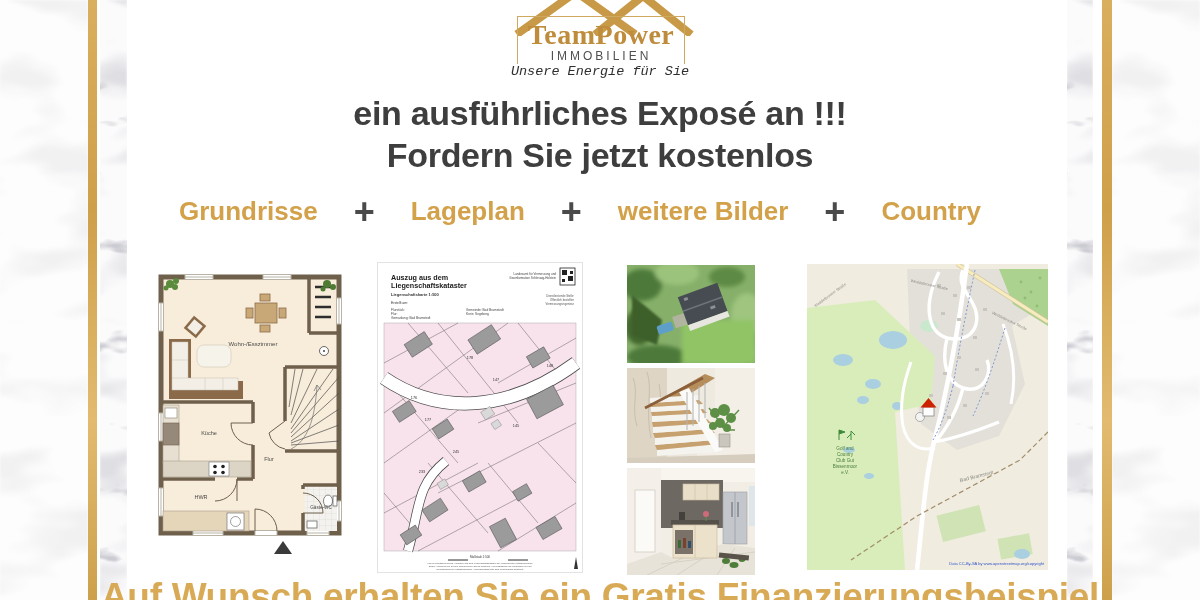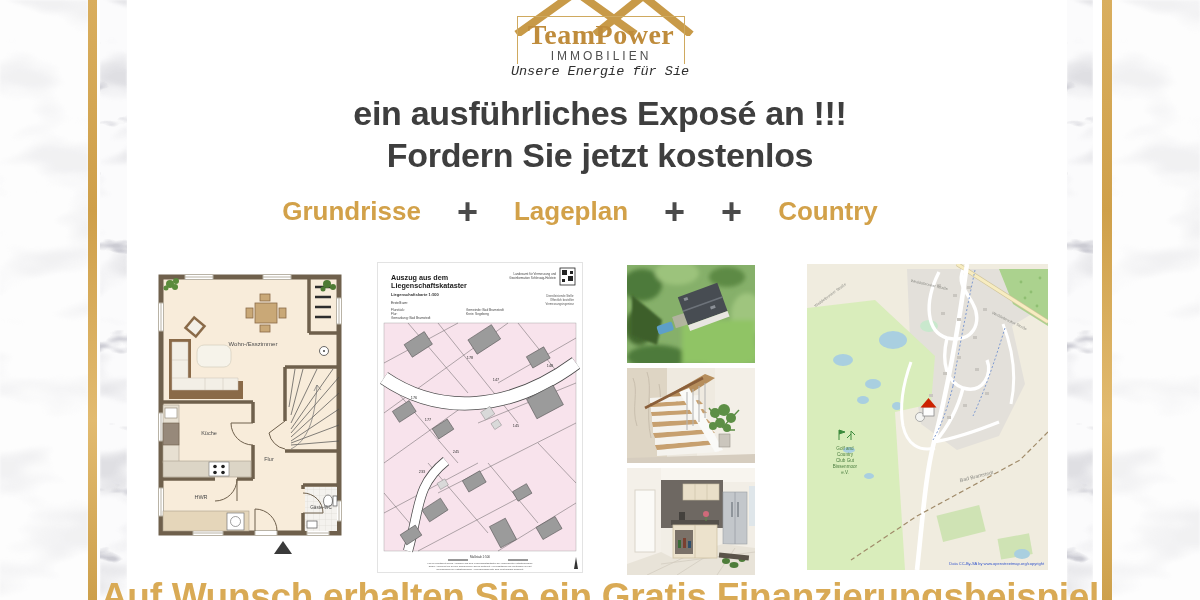--- a/index.html
+++ b/index.html
@@ -129,20 +129,21 @@
 <div class="abs headline">
   <div>ein ausführliches Exposé an !!!</div>
   <div>Fordern Sie jetzt kostenlos</div>
 </div>
 
 <div class="abs features">
   <span class="feature">Grundrisse</span>
   <span class="plus">+</span>
   <span class="feature">Lageplan</span>
   <span class="plus">+</span>
+  <span class="feature">weitere Bilder</span>
   <span class="plus">+</span>
   <span class="feature">Country</span>
 </div>
 
 <div class="abs tile floorplan-tile">
   <svg viewBox="0 0 186 264">
     <rect width="186" height="264" fill="#ffffff"></rect>
     <rect x="4" y="4" width="178" height="256" fill="#f8ecda"></rect>
 
     <rect x="4" y="4" width="178" height="256" fill="none" stroke="#6f604c" stroke-width="5"></rect>

